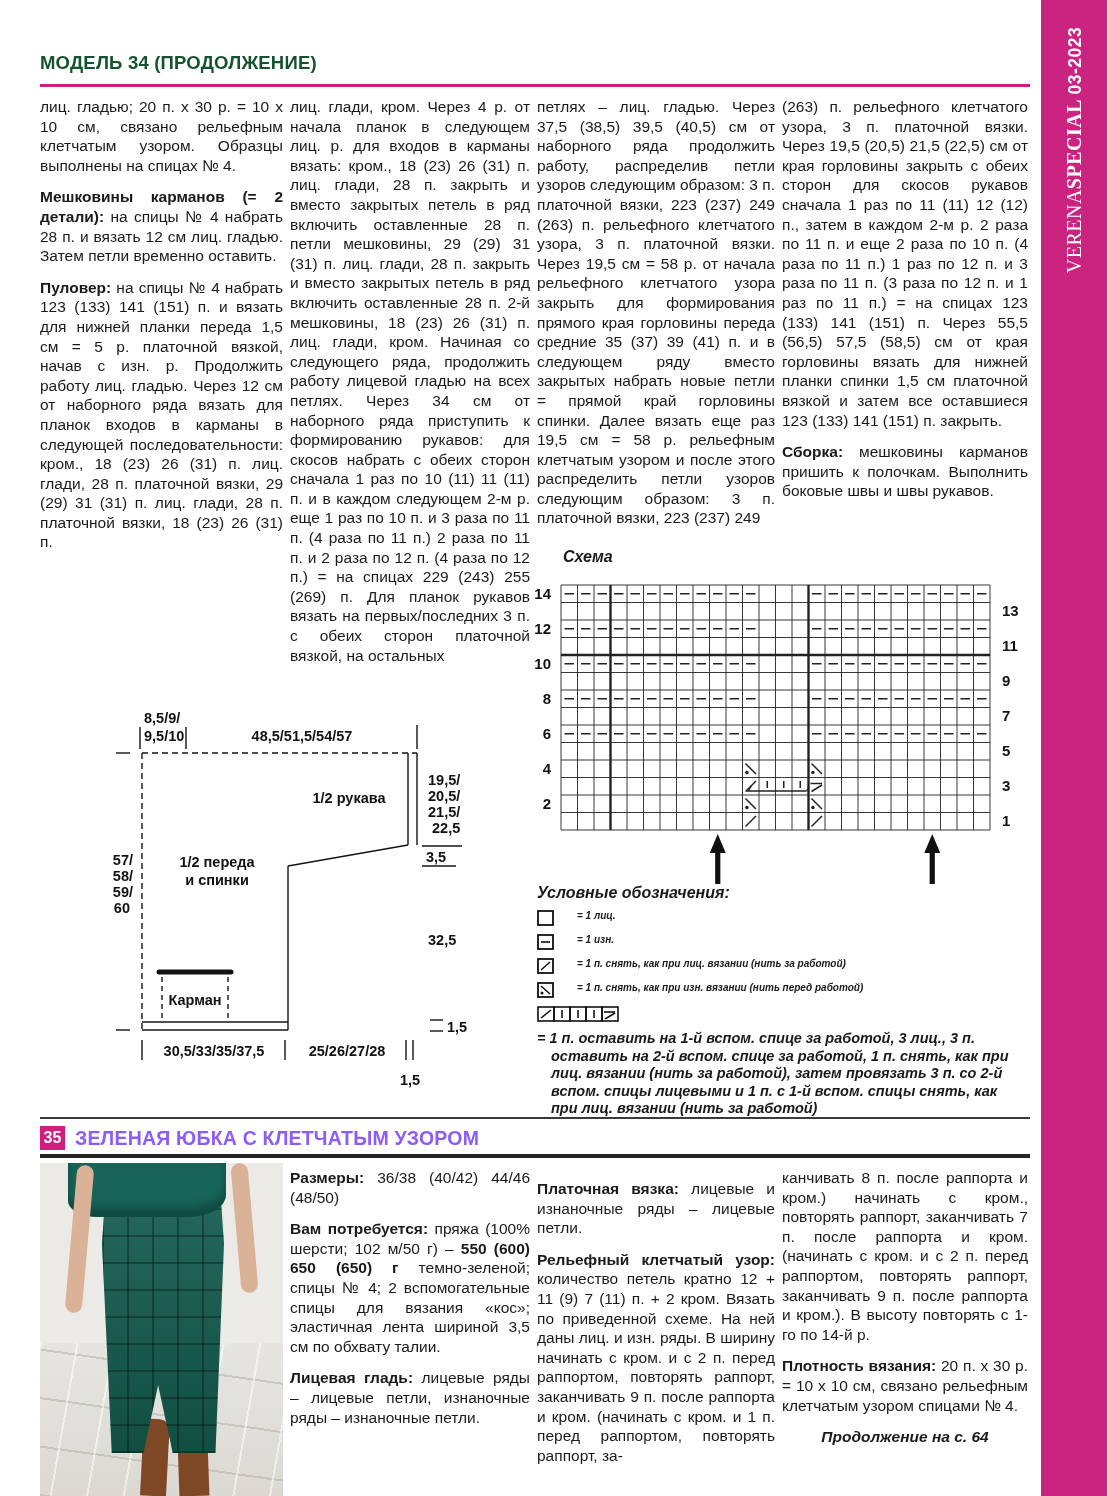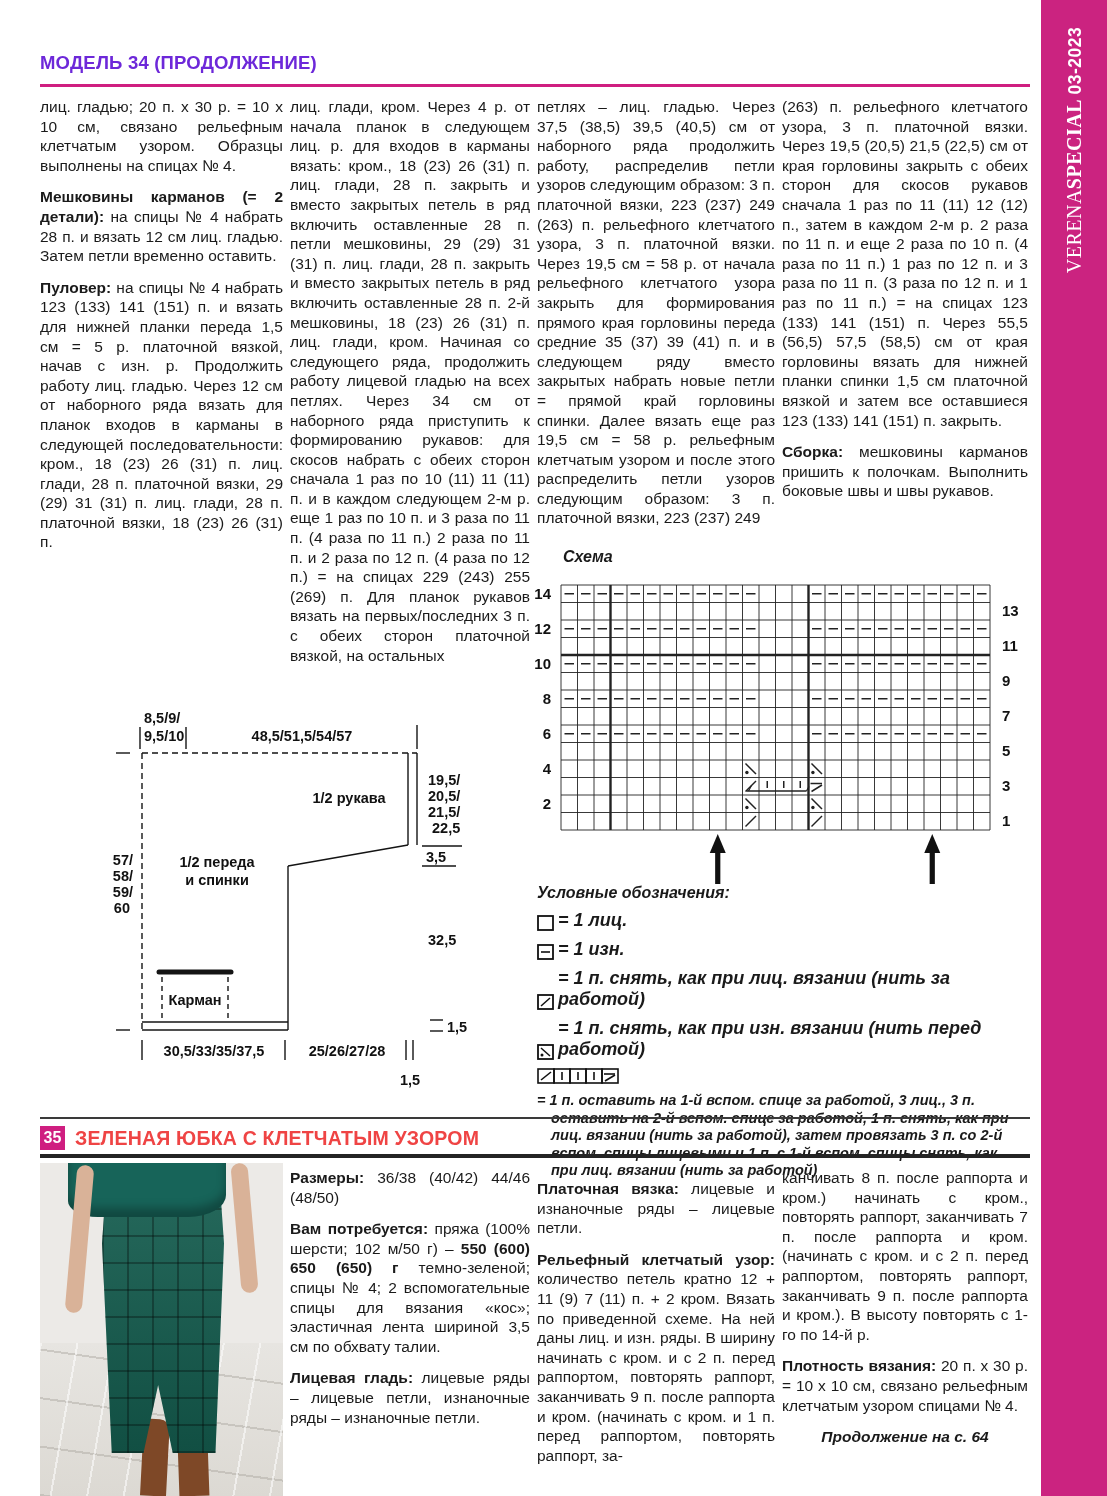--- a/index.html
+++ b/index.html
@@ -1,51 +1,51 @@
 <!DOCTYPE html>
 <html><head>
 <meta charset="utf-8">
 <style>
   html,body{margin:0;padding:0;}
   .page{position:relative;width:1107px;height:1496px;background:#fff;overflow:hidden;
         font-family:"Liberation Sans",sans-serif;color:#1a1a1a;}
   
   .hdr-title{position:absolute;left:40px;top:52px;margin:0;font-size:18.5px;font-weight:700;
-             color:#6d28d9;letter-spacing:.2px;}
+             color:#14532d;letter-spacing:.2px;}
   .hdr-rule{position:absolute;left:40px;top:84px;width:990px;height:2.5px;background:#cf1e80;}
   
   .col{position:absolute;top:97px;font-size:15.5px;line-height:19.6px;text-align:justify;}
   .col p{margin:0 0 12px 0;}
   .c1{left:40px;width:243px;}
   .c2{left:290px;width:240px;}
   .c3{left:537px;width:238px;}
   .c4{left:782px;width:246px;}
   b{font-weight:700;}
   
   .schematic{position:absolute;left:60px;top:695px;width:470px;height:412px;}
   .schematic svg{display:block;}
   .st{font-family:"Liberation Sans",sans-serif;font-size:14.5px;font-weight:700;fill:#111;}
   
   .chart-label{position:absolute;left:563px;top:548px;font-size:16px;font-weight:700;
                font-style:italic;}
   .chart-mount{position:absolute;left:528px;top:582px;}
   
   .legend{position:absolute;left:537px;top:884px;width:486px;}
   .legend-title{font-size:16px;font-weight:700;font-style:italic;margin:0 0 8px 0;}
-  .leg-item{display:flex;align-items:flex-end;gap:4px;margin:0 0 8px 0;
-            font-style:italic;font-weight:700;font-size:18px;}
+  .leg-item{display:flex;align-items:flex-start;gap:23px;margin:0 0 8px 0;
+            font-style:italic;font-weight:700;font-size:10px;}
   .leg-item svg{flex:0 0 auto;display:block;}
   .leg5-text{margin:4px 0 0 0;font-style:italic;font-weight:700;font-size:14.5px;
              line-height:17.5px;padding-left:14px;text-indent:-14px;text-align:left;}
   
   .s35-topline{position:absolute;left:40px;top:1117px;width:990px;height:1.5px;background:#3a3a3a;}
   .s35-head{position:absolute;left:40px;top:1126px;display:flex;align-items:center;gap:10px;justify-content:space-between;}
   .s35-badge{width:25px;height:24px;background:#cf1e80;color:#fff;font-weight:700;font-size:16px;
              display:flex;align-items:center;justify-content:center;}
-  .s35-title{margin:0;font-size:19.5px;font-weight:700;color:#ef4444;letter-spacing:.2px;}
+  .s35-title{margin:0;font-size:19.5px;font-weight:700;color:#8b5cf6;letter-spacing:.2px;}
   .s35-rule{position:absolute;left:40px;top:1154px;width:990px;height:4px;background:#242424;}
   .colb{position:absolute;top:1168px;font-size:15.5px;line-height:19.6px;text-align:justify;}
   .cA{left:290px;width:240px;}
   .cB{left:537px;width:238px;margin-top:11px;}
   .cC{left:782px;width:246px;}
   .colb p{margin:0 0 12px 0;}
   .cont-note{text-align:center;font-style:italic;font-weight:700;margin-top:2px;}
   
   .photo{position:absolute;left:40px;top:1163px;width:243px;height:333px;background:#eceae7;overflow:hidden;}
   .paving{position:absolute;left:0;bottom:0;width:100%;height:46%;z-index:0;

